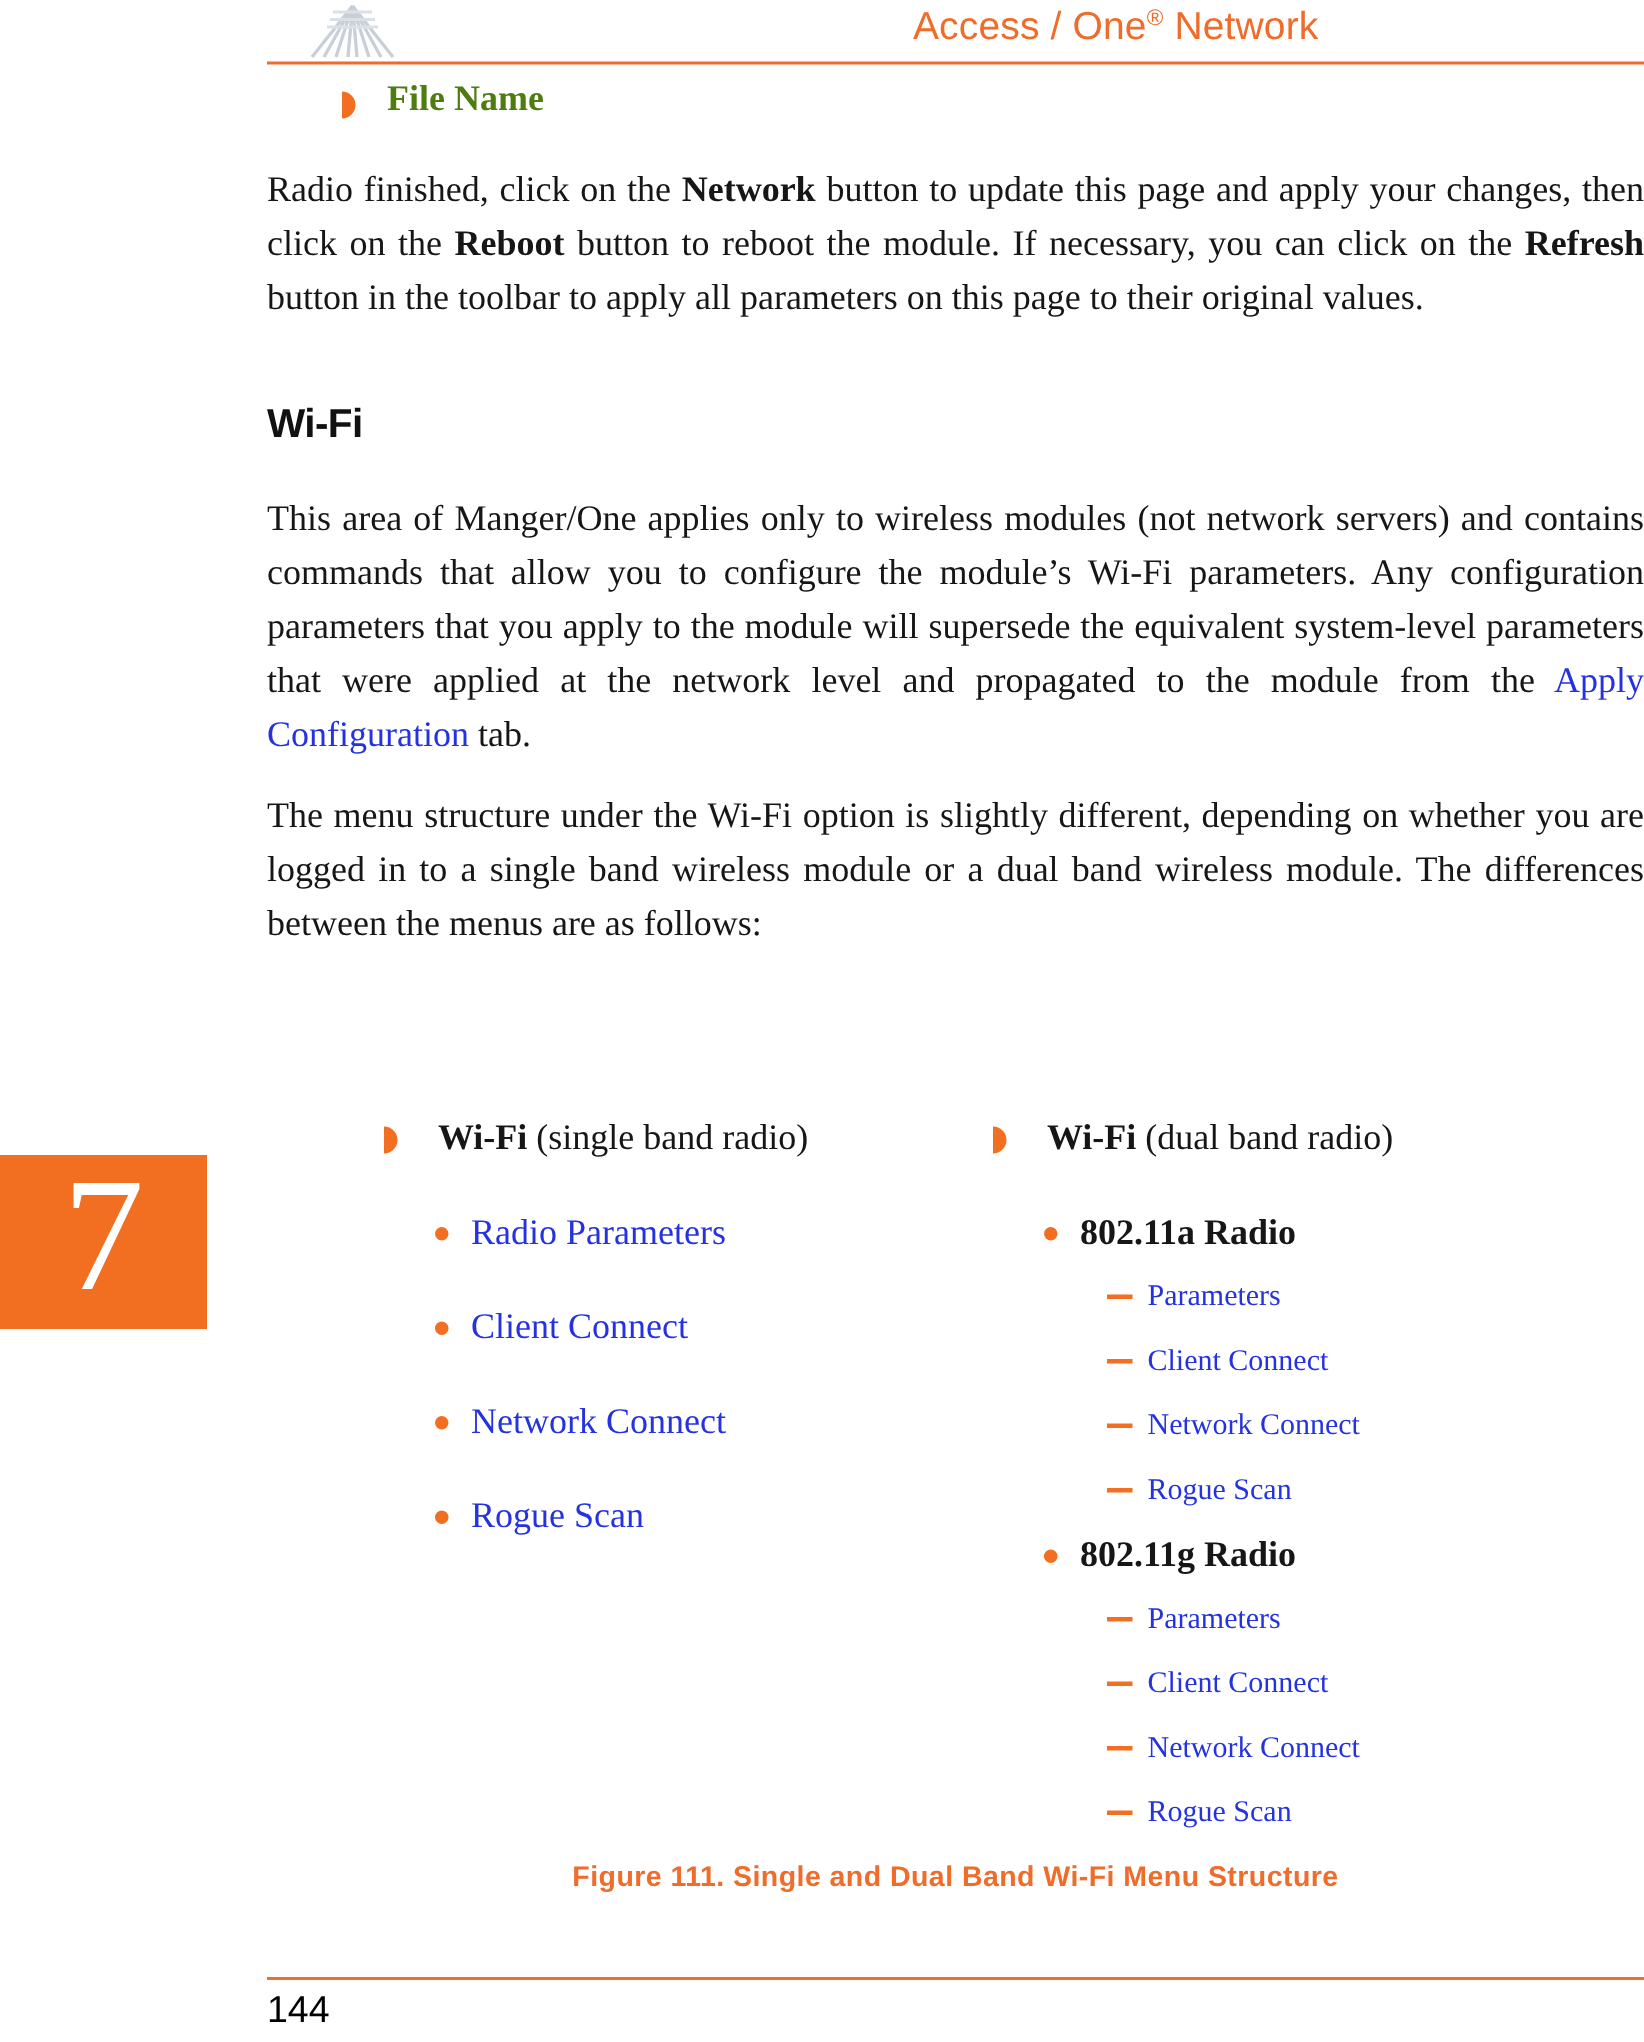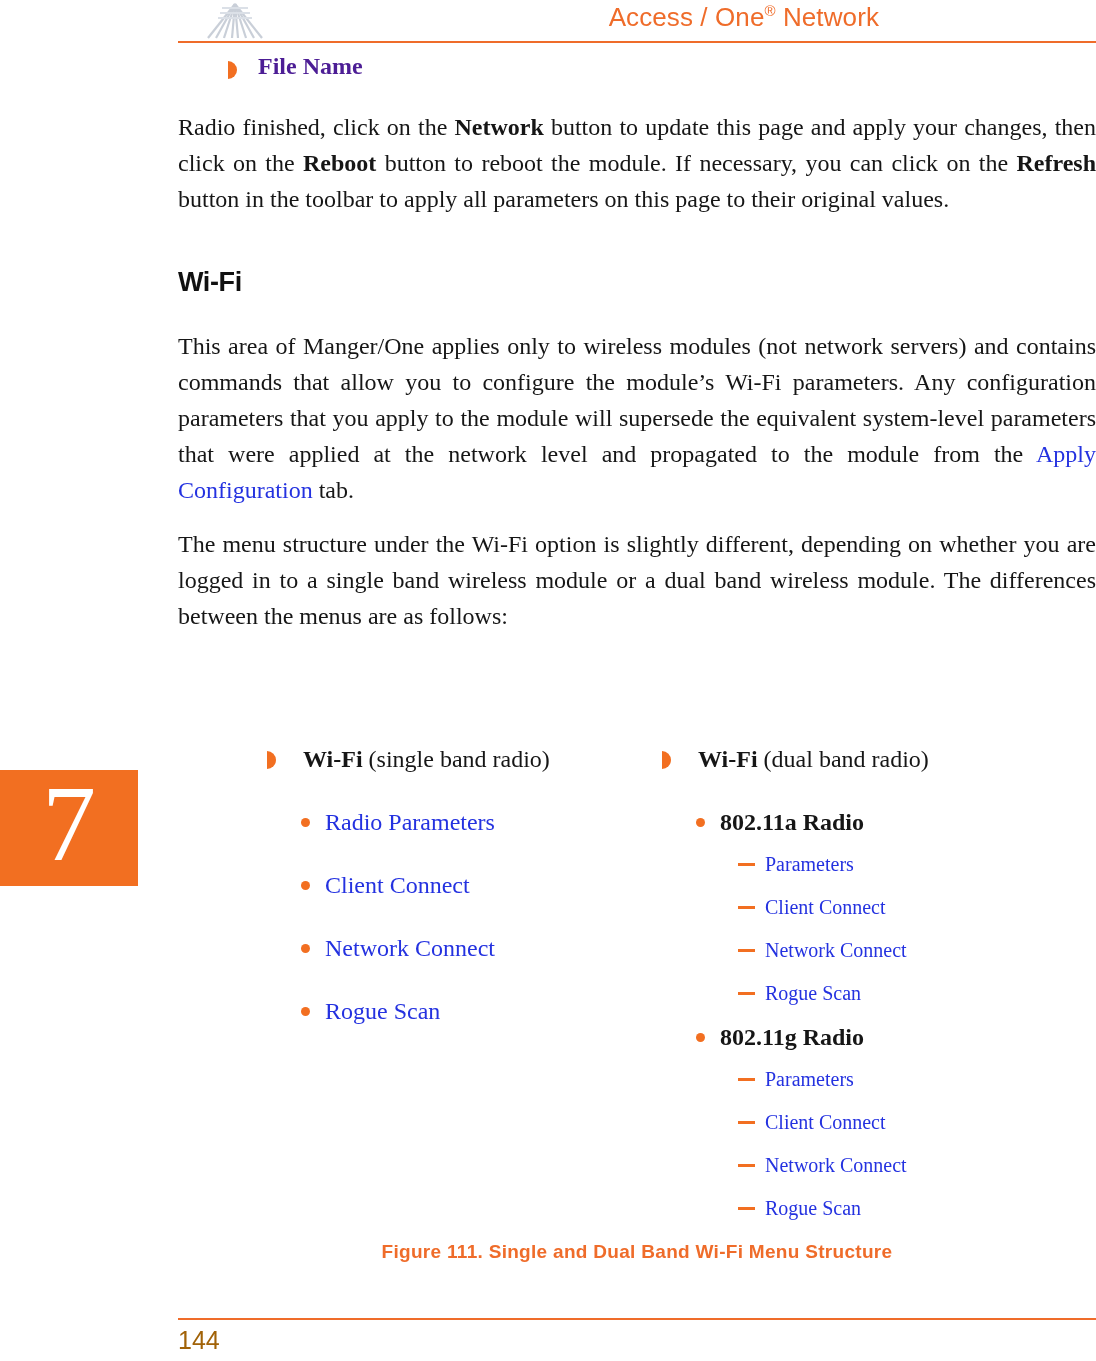--- a/index.html
+++ b/index.html
@@ -96,21 +96,21 @@
     top: 9px;
     width: 9px;
     height: 18px;
     background: #f26f21;
     border-top-right-radius: 9px 9px;
     border-bottom-right-radius: 9px 9px;
   }
   .tri-title {
     font-size: 24px;
     font-weight: bold;
-    color: #4c1d95;
+    color: #4d7c0f;
     line-height: 29px;
   }
   .tri-body {
     font-size: 24px;
     color: #161616;
     line-height: 33px;
     text-align: justify;
     margin-top: 3px;
     padding-right: 12px;
   }
@@ -143,21 +143,21 @@
     position: absolute;
     left: 252px;
     top: 744px;
     width: 844px;
     height: 470px;
   }
   .menu-col {
     position: absolute;
     top: 0;
   }
-  .menu-col.left  { left: 15px;   width: 400px; }
+  .menu-col.left  { left: 4px;   width: 400px; }
   .menu-col.right { left: 410px; width: 430px; }
 
   .menu-root {
     position: relative;
     padding-left: 36px;
     font-size: 24px;
     line-height: 30px;
     color: #161616;
     white-space: nowrap;
   }
@@ -243,21 +243,21 @@
     width: 918px;
     height: 2px;
     background: #ef6c2a;
   }
   .footer-page-number {
     position: absolute;
     left: 178px;
     top: 1326px;
     font-family: "Liberation Sans", sans-serif;
     font-size: 25px;
-    color: #a16207;
+    color: #000000;
   }
   .footer-section-label {
     position: absolute;
     right: 0px;
     top: 1398px;
     font-family: Liberation Serif, serif;
     font-size: 25px;
     color: #ef6c2a;
     white-space: nowrap;
   }

